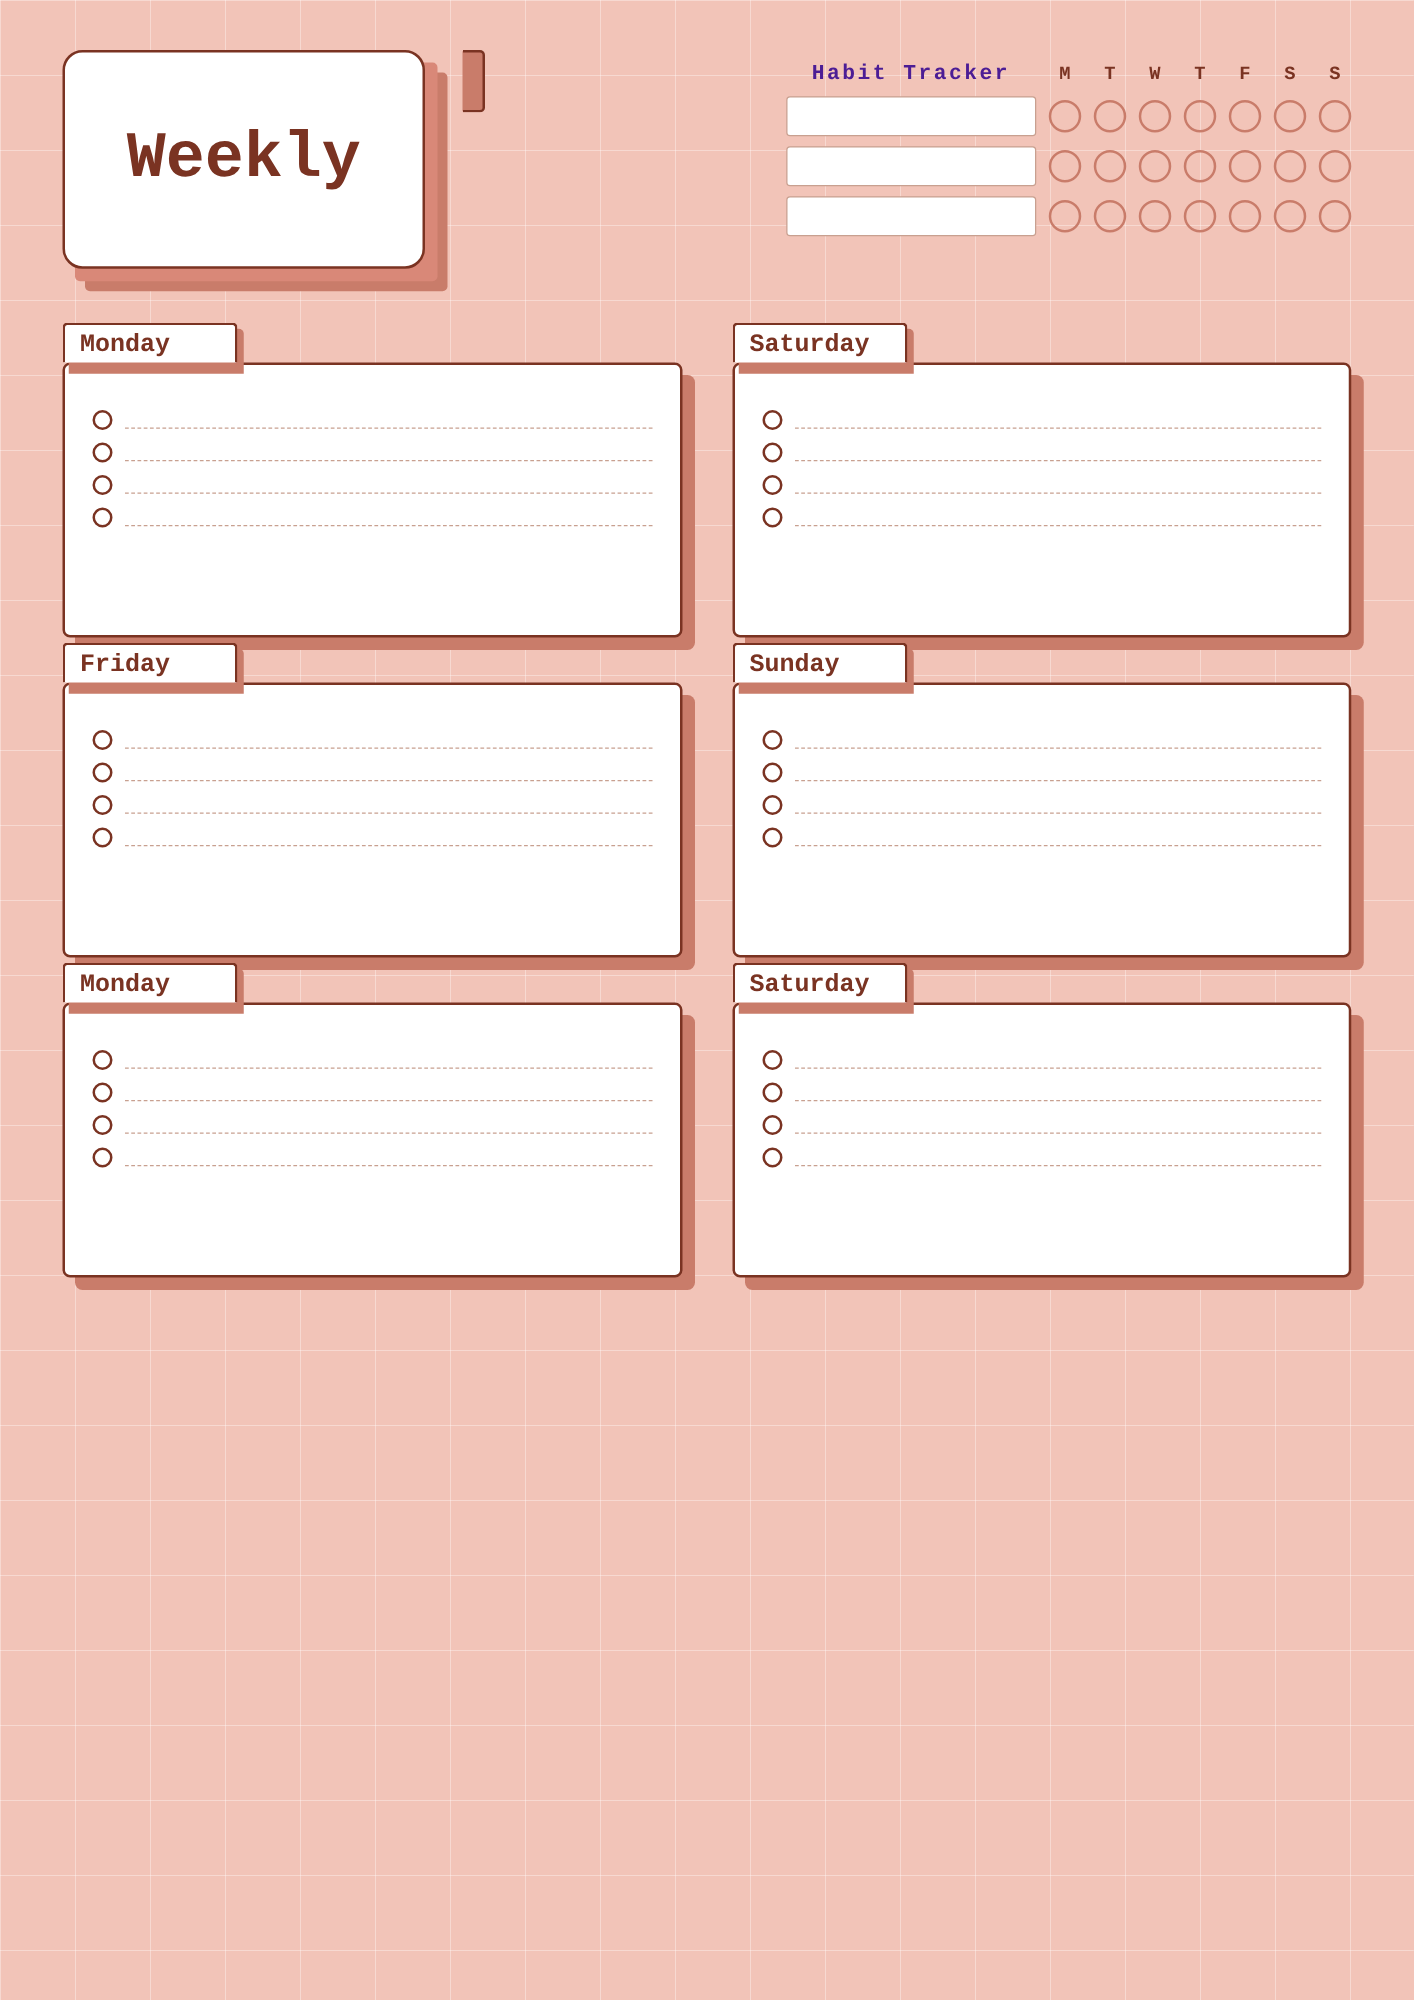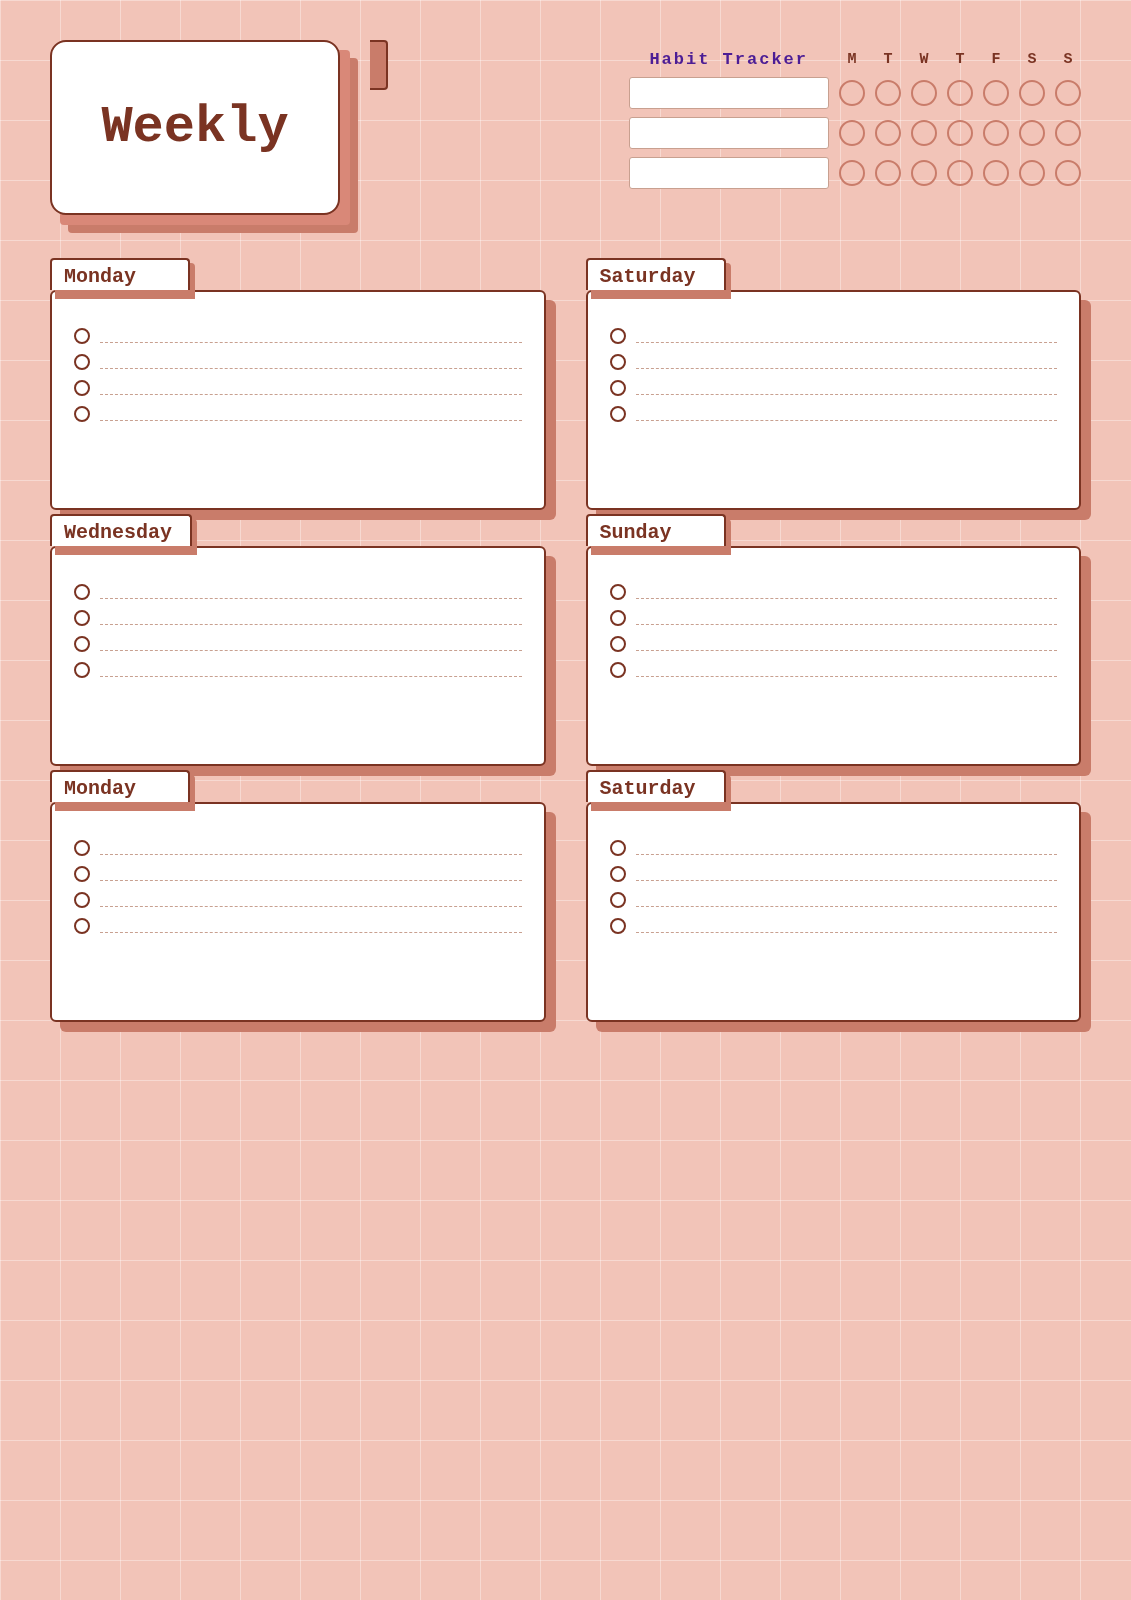--- a/index.html
+++ b/index.html
@@ -437,21 +437,21 @@
         </div>
       </div>
     </div>
 
     <div class="day-card">
       <div class="day-card-shadow"></div>
       <div class="day-card-inner">
         <div class="day-label-tab">
           <div class="day-label-tab-shadow"></div>
           <div class="day-label-tab-main">
-            <span>Wednesday</span>
+            <span>Friday</span>
           </div>
         </div>
         <div class="task-list">
           <div class="task-row">
               <div class="task-circle"></div>
               <div class="task-wrapper">
                 <div class="task-line-spacer"></div>
                 <hr class="task-dashed">
               </div>
             </div>

